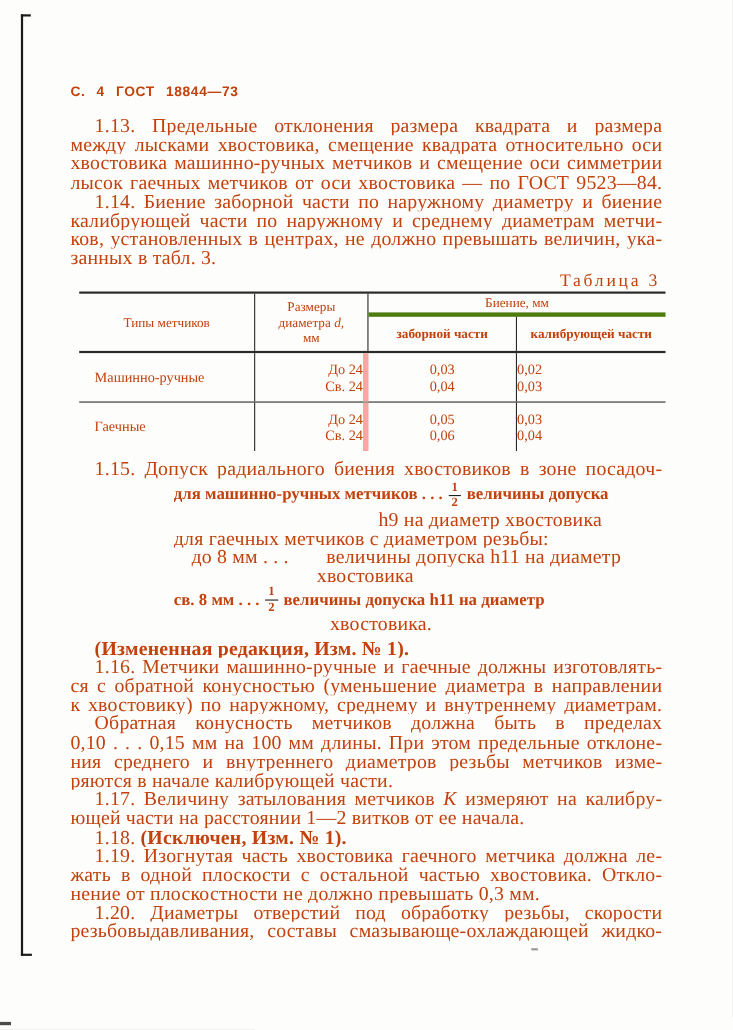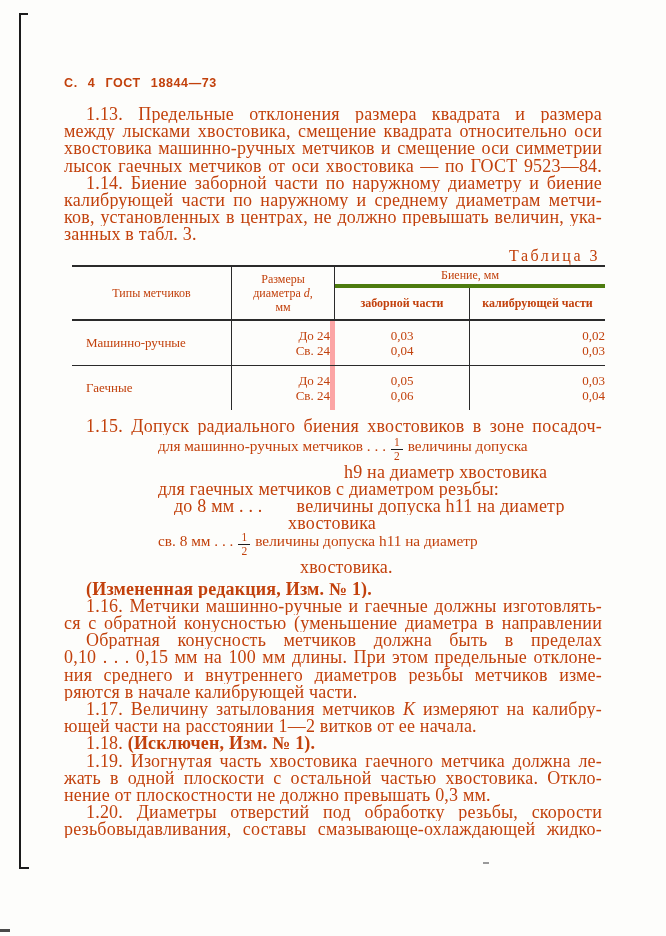--- a/index.html
+++ b/index.html
@@ -50,26 +50,26 @@
   .span-title{height:17px; display:flex; align-items:center; justify-content:center; border-bottom:4px solid #4d7c0f;}
   .span-sub{flex:1; display:grid; grid-template-columns:135px 135px;}
   .span-sub .sub{display:flex; align-items:center; justify-content:center;font-weight:bold;}
   .span-sub .sub.s1{border-right:1px solid #2a2a2a;}
   .trow{display:grid; grid-template-columns:160px 103px 135px 135px; height:44px; font-size:13px;}
   .trow.sep{border-bottom:1px solid #2a2a2a;}
   .cell{display:flex; flex-direction:column; justify-content:center;}
   .cell.c1{padding-left:14px; border-right:1px solid #2a2a2a;}
   .cell.c2{padding-left:34px; border-right:5px solid #fca5a5;align-items:flex-end;}
   .cell.c3{text-align:center; border-right:1px solid #2a2a2a;}
-  .cell.c4{text-align:right;}
+  .cell.c4{text-align:left;}
   .cell div{height:15px; line-height:15px;}
 
   
   .spec .ln{height:17.2px;}
-  .spec .fr-line{display:flex; align-items:flex-start; height:27px; white-space:nowrap; font-size:15.3px;}
+  .spec .fr-line{display:flex; align-items:center; height:27px; white-space:nowrap; font-size:15.3px;font-weight:bold;}
   .frac{display:inline-flex; flex-direction:column; align-items:center; margin:0 5px; font-size:11.5px; line-height:11px;}
   .frac .fn{display:block; border-bottom:1px solid #1e1e1e; padding:0 3px 1px 3px;}
   .frac .fd{display:block; padding-top:1px;}
   .gap{display:inline-block; width:34px;}
   .ind-a{margin-left:94px;}
   .ind-b{margin-left:280px;}
   .ind-c{margin-left:110px;}
   .ind-d{margin-left:224px;}
   .ind-e{margin-left:236px;}
   .mt4{margin-top:4px;} .mt8{margin-top:8px;} .mt2{margin-top:2px;}
@@ -187,20 +187,21 @@
       <span class="ln ind-e">хвостовика.</span>
     </div>
 
     <div class="para mt4">
       <span class="ln first b">(Измененная редакция, Изм. № 1).</span>
     </div>
 
     <div class="para">
       <span class="ln j first">1.16. Метчики машинно-ручные и гаечные должны изготовлять-</span>
       <span class="ln j">ся с обратной конусностью (уменьшение диаметра в направлении</span>
+      <span class="ln j">к хвостовику) по наружному, среднему и внутреннему диаметрам.</span>
     </div>
 
     <div class="para">
       <span class="ln j first">Обратная конусность метчиков должна быть в пределах</span>
       <span class="ln j">0,10 . . . 0,15 мм на 100 мм длины. При этом предельные отклоне-</span>
       <span class="ln j">ния среднего и внутреннего диаметров резьбы метчиков изме-</span>
       <span class="ln">ряются в начале калибрующей части.</span>
     </div>
 
     <div class="para">

